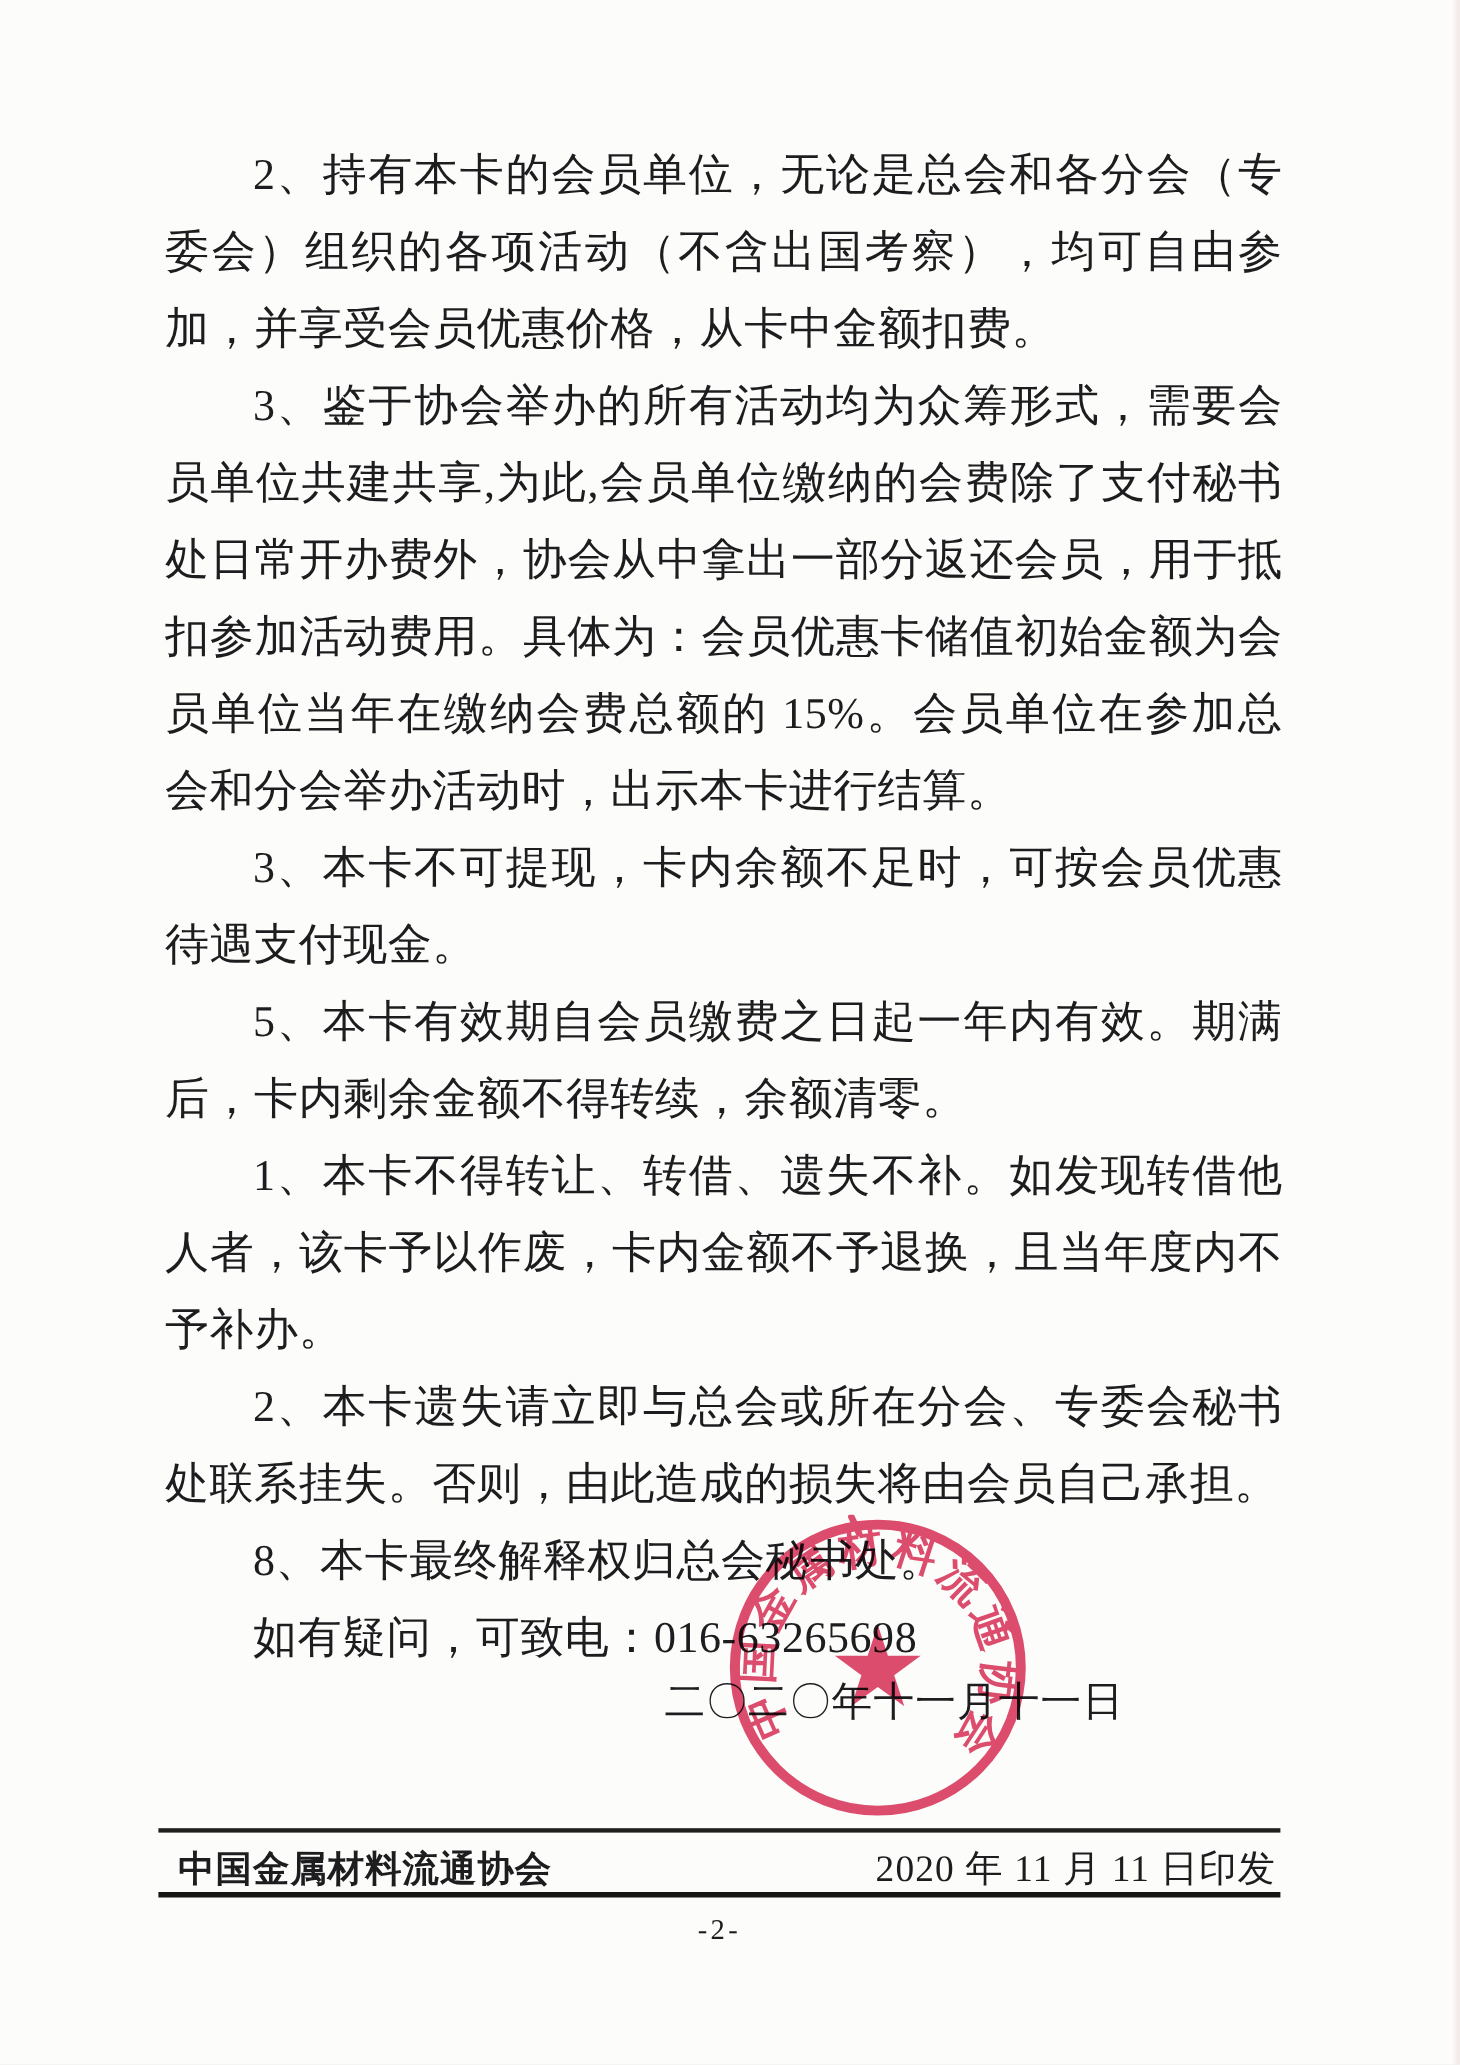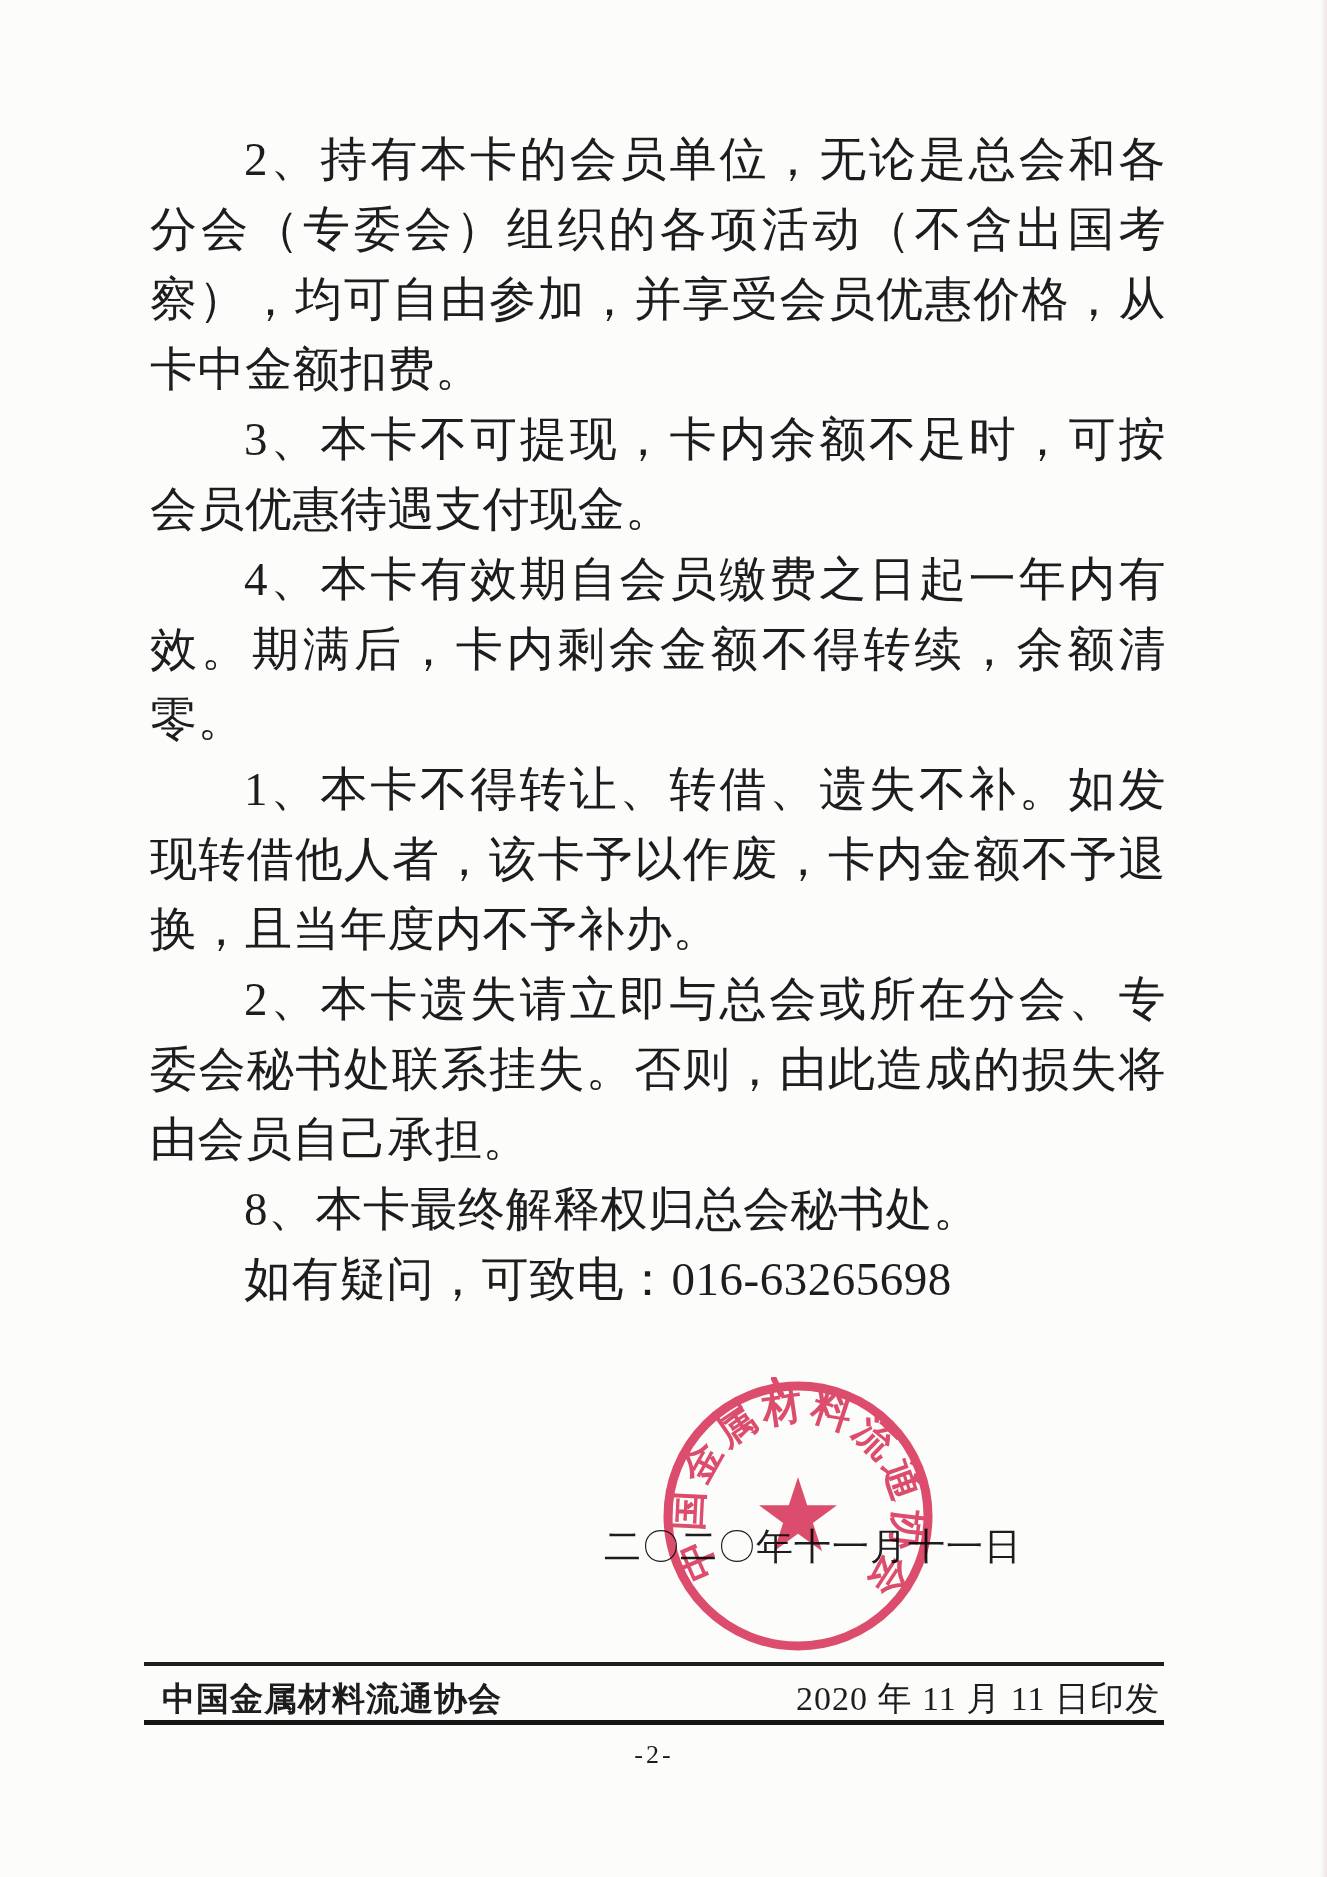--- a/index.html
+++ b/index.html
@@ -14,21 +14,21 @@
     font-family:"Liberation Serif","DejaVu Serif",serif;
   }
   
   .scan-edge {
     position:absolute; right:0; top:0; width:7px; height:100%;
     background:linear-gradient(to right, rgba(0,0,0,0), rgba(210,160,160,0.25));
   }
   .content {
     position:absolute;
     left:150px; top:124px; width:1016px;
-    font-size:47px;
+    font-size:40px;
     line-height:70px;
     text-align:justify;
     letter-spacing:0.5px;
   }
   .content p { text-indent:2em; }
   .date-line {
     position:absolute;
     left:604px; top:1522px;
     font-size:37px;
     letter-spacing:1px;
@@ -82,22 +82,23 @@
 </head>
 <body>
 
 <div class="page">
 
   <div class="scan-edge"></div>
 
   <div class="content">
     <div>
         <p>2、持有本卡的会员单位，无论是总会和各分会（专委会）组织的各项活动（不含出国考察），均可自由参加，并享受会员优惠价格，从卡中金额扣费。</p>
+        <p>3、鉴于协会举办的所有活动均为众筹形式，需要会员单位共建共享,为此,会员单位缴纳的会费除了支付秘书处日常开办费外，协会从中拿出一部分返还会员，用于抵扣参加活动费用。具体为：会员优惠卡储值初始金额为会员单位当年在缴纳会费总额的 15%。会员单位在参加总会和分会举办活动时，出示本卡进行结算。</p>
         <p>3、本卡不可提现，卡内余额不足时，可按会员优惠待遇支付现金。</p>
-        <p>4、本卡有效期自会员缴费之日起一年内有效。期满后，卡内剩余金额不得转续，余额清零。</p>
+        <p>5、本卡有效期自会员缴费之日起一年内有效。期满后，卡内剩余金额不得转续，余额清零。</p>
         <p>1、本卡不得转让、转借、遗失不补。如发现转借他人者，该卡予以作废，卡内金额不予退换，且当年度内不予补办。</p>
         <p>2、本卡遗失请立即与总会或所在分会、专委会秘书处联系挂失。否则，由此造成的损失将由会员自己承担。</p>
         <p>8、本卡最终解释权归总会秘书处。</p>
       </div>
     <p>如有疑问，可致电：016-63265698</p>
   </div>
 
   <div class="date-line">二〇二〇年十一月十一日</div>
 
   <div class="seal">

